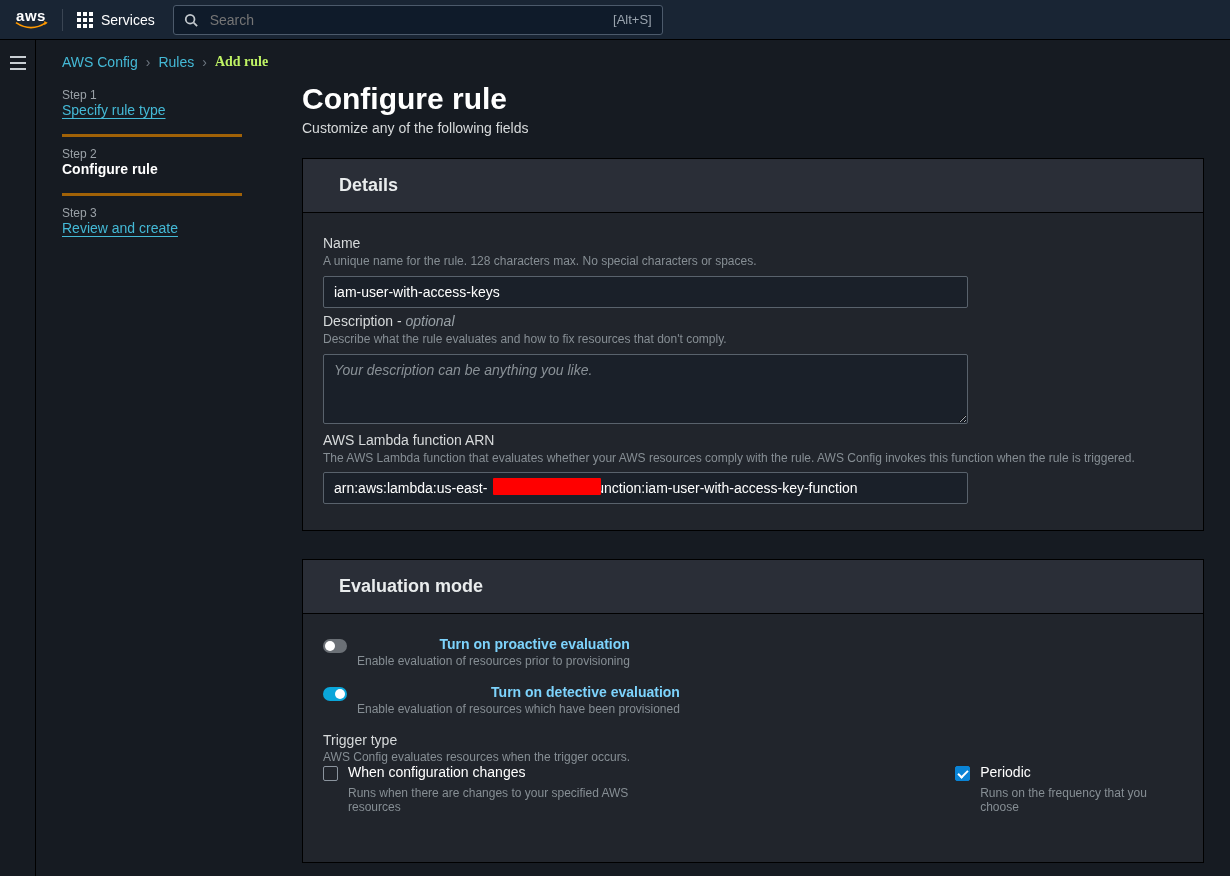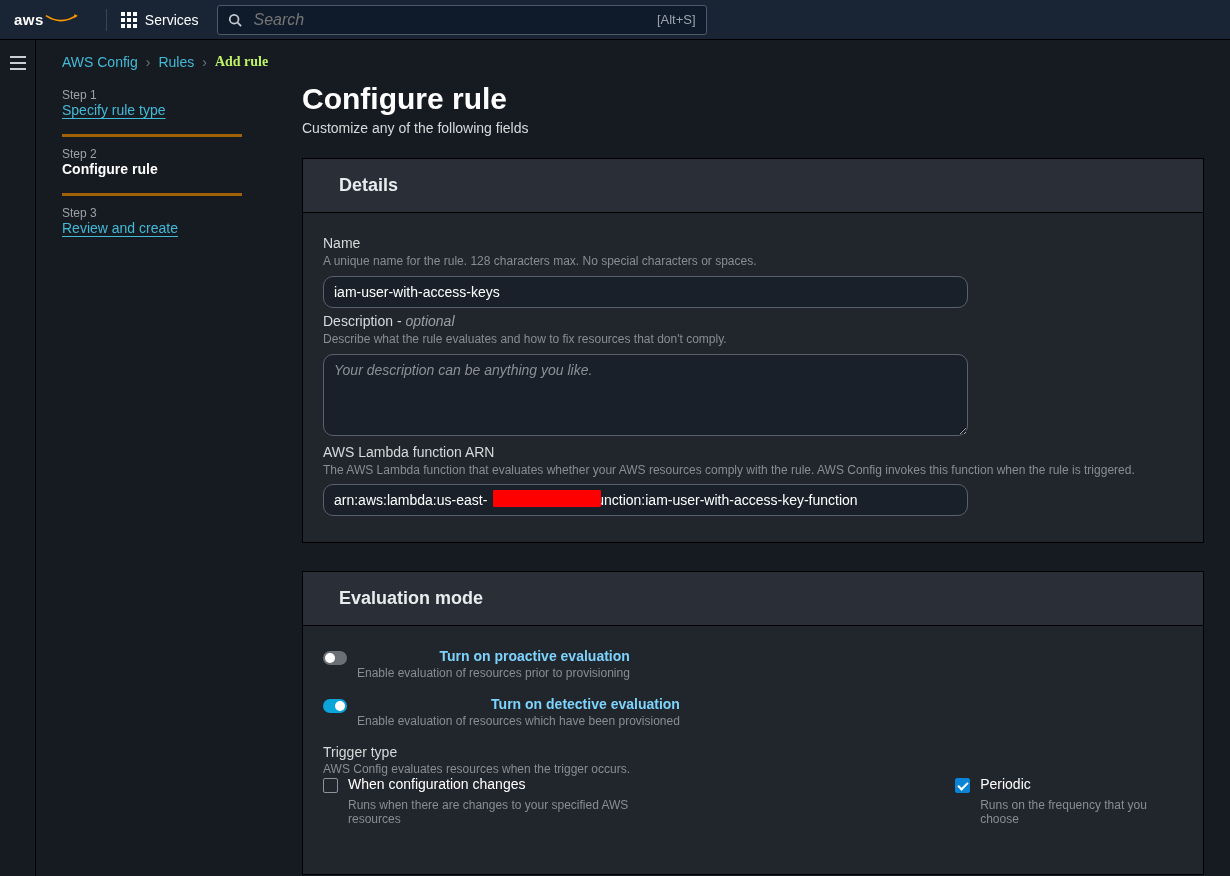--- a/index.html
+++ b/index.html
@@ -16,30 +16,30 @@
     --accent:#0073bb;
     --accent2:#0aa6da;
     --input-bg:#1a2029;
     --toggle-off:#6b7076;
     --toggle-on:#0aa6da;
   }
   *{box-sizing:border-box;}
   html,body{margin:0;padding:0;background:var(--bg);color:var(--text);font-family:"Amazon Ember","Helvetica Neue",Arial,sans-serif;font-size:14px;height:100%;}
   
   .topnav{display:flex;align-items:center;height:40px;background:var(--bg-nav);padding:0 14px;border-bottom:1px solid #000;}
-  .aws-logo{display:flex;flex-direction:row;align-items:center;line-height:1;margin-right:14px;}
+  .aws-logo{display:flex;flex-direction:column;align-items:center;line-height:1;}
   .aws-logo-text{color:#fff;font-weight:700;font-size:15px;letter-spacing:.5px;}
   .aws-smile{width:34px;height:10px;margin-top:-2px;}
   .nav-divider{width:1px;height:22px;background:#3a4553;margin:0 14px;}
   .services-btn{display:flex;align-items:center;color:#fff;font-size:14px;gap:8px;cursor:pointer;}
   .grid-icon{display:grid;grid-template-columns:repeat(3,4px);grid-template-rows:repeat(3,4px);gap:2px;}
   .grid-icon span{background:#fff;width:4px;height:4px;}
   .search-wrap{display:flex;align-items:center;margin-left:18px;background:#0f1b2a;border:1px solid #4c5a6b;border-radius:3px;height:30px;width:490px;padding:0 10px;gap:10px;}
   .search-icon svg{display:block;}
-  .search-input{flex:1;background:transparent;border:none;outline:none;color:#c3c9ce;font-style:italic;font-size:16px;}
+  .search-input{flex:1;background:transparent;border:none;outline:none;color:#c3c9ce;font-size:14px;}
   .search-hint{color:#9aa4ae;font-size:13px;}
   
   .shell{display:flex;height:calc(100% - 40px);}
   .rail{width:36px;border-right:1px solid #000;display:flex;justify-content:center;padding-top:16px;background:var(--bg);}
   .hamburger{display:flex;flex-direction:column;gap:4px;cursor:pointer;}
   .hamburger span{width:16px;height:2px;background:#c9cfd4;}
   .content{flex:1;padding:14px 26px 40px 26px;overflow:auto;}
   .row{display:flex;gap:60px;}
   .left-col{width:180px;flex:none;}
   .main-col{flex:1;min-width:0;}
@@ -59,22 +59,22 @@
   .page-sub{font-size:14px;color:var(--text);margin:0 0 22px 0;}
   
   .panel{background:var(--panel);border:1px solid #000;margin-bottom:28px;}
   .panel-head{background:var(--panel-head);padding:16px 36px;font-size:18px;font-weight:700;color:var(--text-head);border-bottom:1px solid #000;}
   .panel-body{padding:22px 20px 26px 20px;}
   .field{margin-bottom:5px;}
   .field:last-child{margin-bottom:0;}
   .field-label{font-size:14px;color:var(--text);margin-bottom:2px;}
   .field-label .opt{font-style:italic;color:var(--text-dim);}
   .field-help{font-size:12px;color:var(--text-dimmer);margin-bottom:6px;line-height:1.4;}
-  .text-input,.textarea,.select{width:645px;max-width:100%;background:var(--input-bg);border:1px solid #59626c;border-radius:10px;color:#fff;font-size:14px;padding:7px 10px;outline:none;font-family:inherit;}
-  .textarea{height:82px;resize:vertical;}
+  .text-input,.textarea,.select{width:645px;max-width:100%;background:var(--input-bg);border:1px solid #59626c;border-radius:2px;color:#fff;font-size:14px;padding:7px 10px;outline:none;font-family:inherit;}
+  .textarea{height:70px;resize:vertical;}
   .textarea::placeholder{font-style:italic;color:#8a9197;}
   .arn-wrap{position:relative;display:inline-block;width:645px;max-width:100%;}
   .arn-input{width:100%;}
   .redact{position:absolute;top:6px;left:170px;width:108px;height:17px;background:#ff0000;border-radius:1px;pointer-events:none;}
   
   .toggle-row{display:flex;align-items:flex-start;gap:10px;margin-bottom:16px;}
   .toggle{width:24px;height:14px;border-radius:20px;position:relative;cursor:pointer;flex:none;margin-top:3px;}
   .toggle .knob{width:10px;height:10px;background:#fff;border-radius:50%;position:absolute;top:2px;left:2px;transition:all .15s;}
   .toggle.off{background:var(--toggle-off);}
   .toggle.on{background:var(--toggle-on);}

